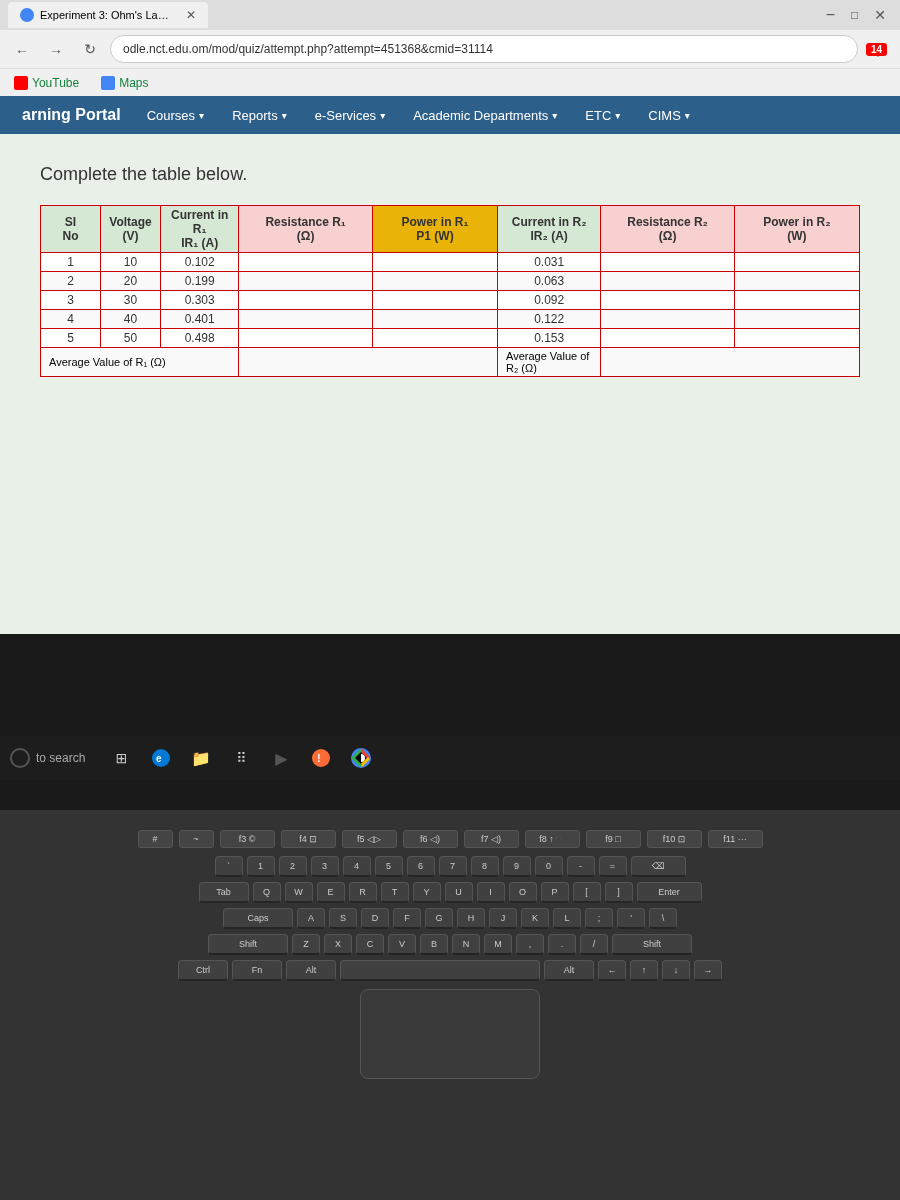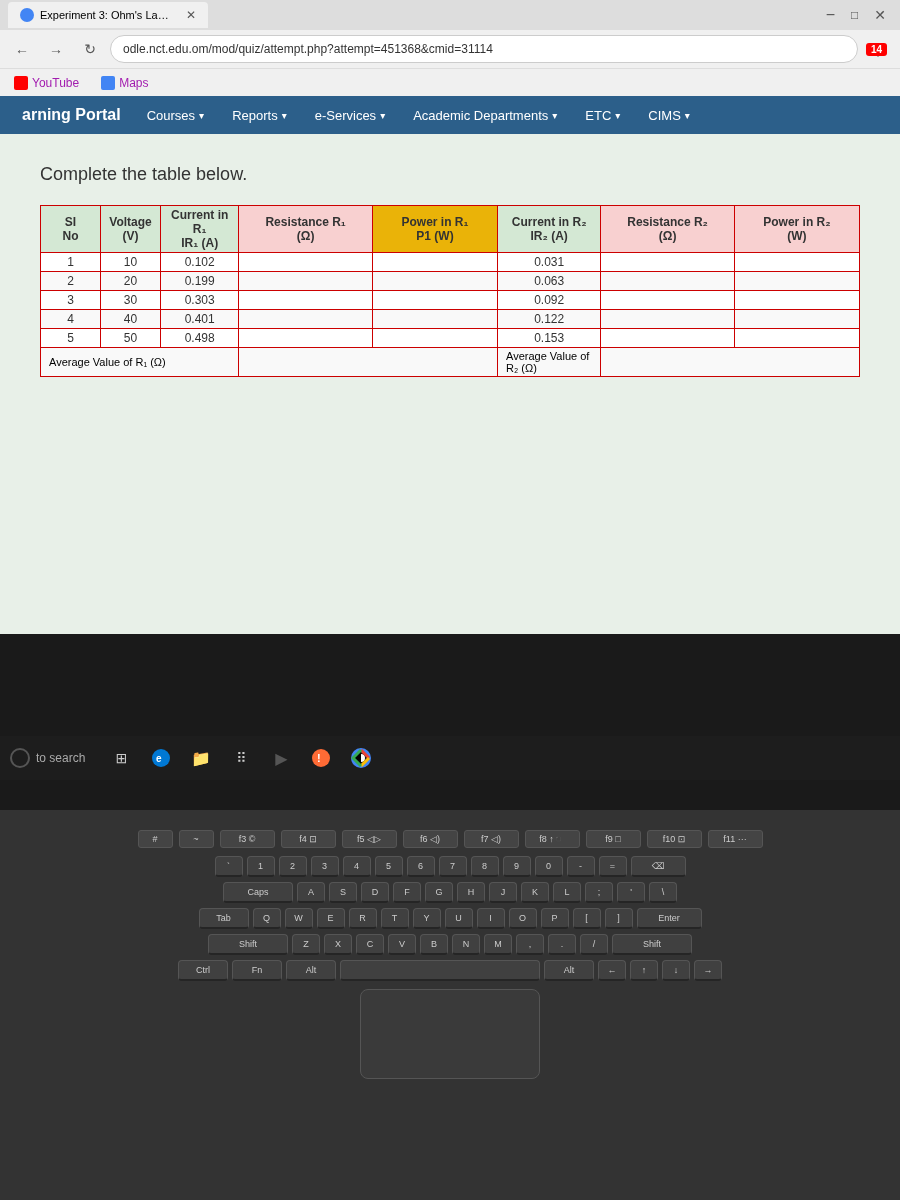--- a/index.html
+++ b/index.html
@@ -100,21 +100,21 @@
       padding: 0 8px;
       gap: 10px;
       font-size: 12px;
     }
 
     .bookmark-item {
       display: flex;
       align-items: center;
       gap: 4px;
       cursor: pointer;
-      color: #a21caf;
+      color: #15803d;
       padding: 2px 6px;
       border-radius: 3px;
     }
 
     .bookmark-icon {
       width: 14px;
       height: 14px;
       border-radius: 2px;
     }
 
@@ -584,49 +584,49 @@
         <div class="key">6</div>
         <div class="key">7</div>
         <div class="key">8</div>
         <div class="key">9</div>
         <div class="key">0</div>
         <div class="key">-</div>
         <div class="key">=</div>
         <div class="key key-backspace">⌫</div>
       </div>
       <div class="key-row">
-        <div class="key key-wider">Caps</div>
-        <div class="key">A</div>
-        <div class="key">S</div>
-        <div class="key">D</div>
-        <div class="key">F</div>
-        <div class="key">G</div>
-        <div class="key">H</div>
-        <div class="key">J</div>
-        <div class="key">K</div>
-        <div class="key">L</div>
-        <div class="key">;</div>
-        <div class="key">'</div>
-        <div class="key">\</div>
-      </div>
-      <div class="key-row">
         <div class="key key-wide">Tab</div>
         <div class="key">Q</div>
         <div class="key">W</div>
         <div class="key">E</div>
         <div class="key">R</div>
         <div class="key">T</div>
         <div class="key">Y</div>
         <div class="key">U</div>
         <div class="key">I</div>
         <div class="key">O</div>
         <div class="key">P</div>
         <div class="key">[</div>
         <div class="key">]</div>
         <div class="key key-enter">Enter</div>
+      </div>
+      <div class="key-row">
+        <div class="key key-wider">Caps</div>
+        <div class="key">A</div>
+        <div class="key">S</div>
+        <div class="key">D</div>
+        <div class="key">F</div>
+        <div class="key">G</div>
+        <div class="key">H</div>
+        <div class="key">J</div>
+        <div class="key">K</div>
+        <div class="key">L</div>
+        <div class="key">;</div>
+        <div class="key">'</div>
+        <div class="key">\</div>
       </div>
       <div class="key-row">
         <div class="key key-shift">Shift</div>
         <div class="key">Z</div>
         <div class="key">X</div>
         <div class="key">C</div>
         <div class="key">V</div>
         <div class="key">B</div>
         <div class="key">N</div>
         <div class="key">M</div>

